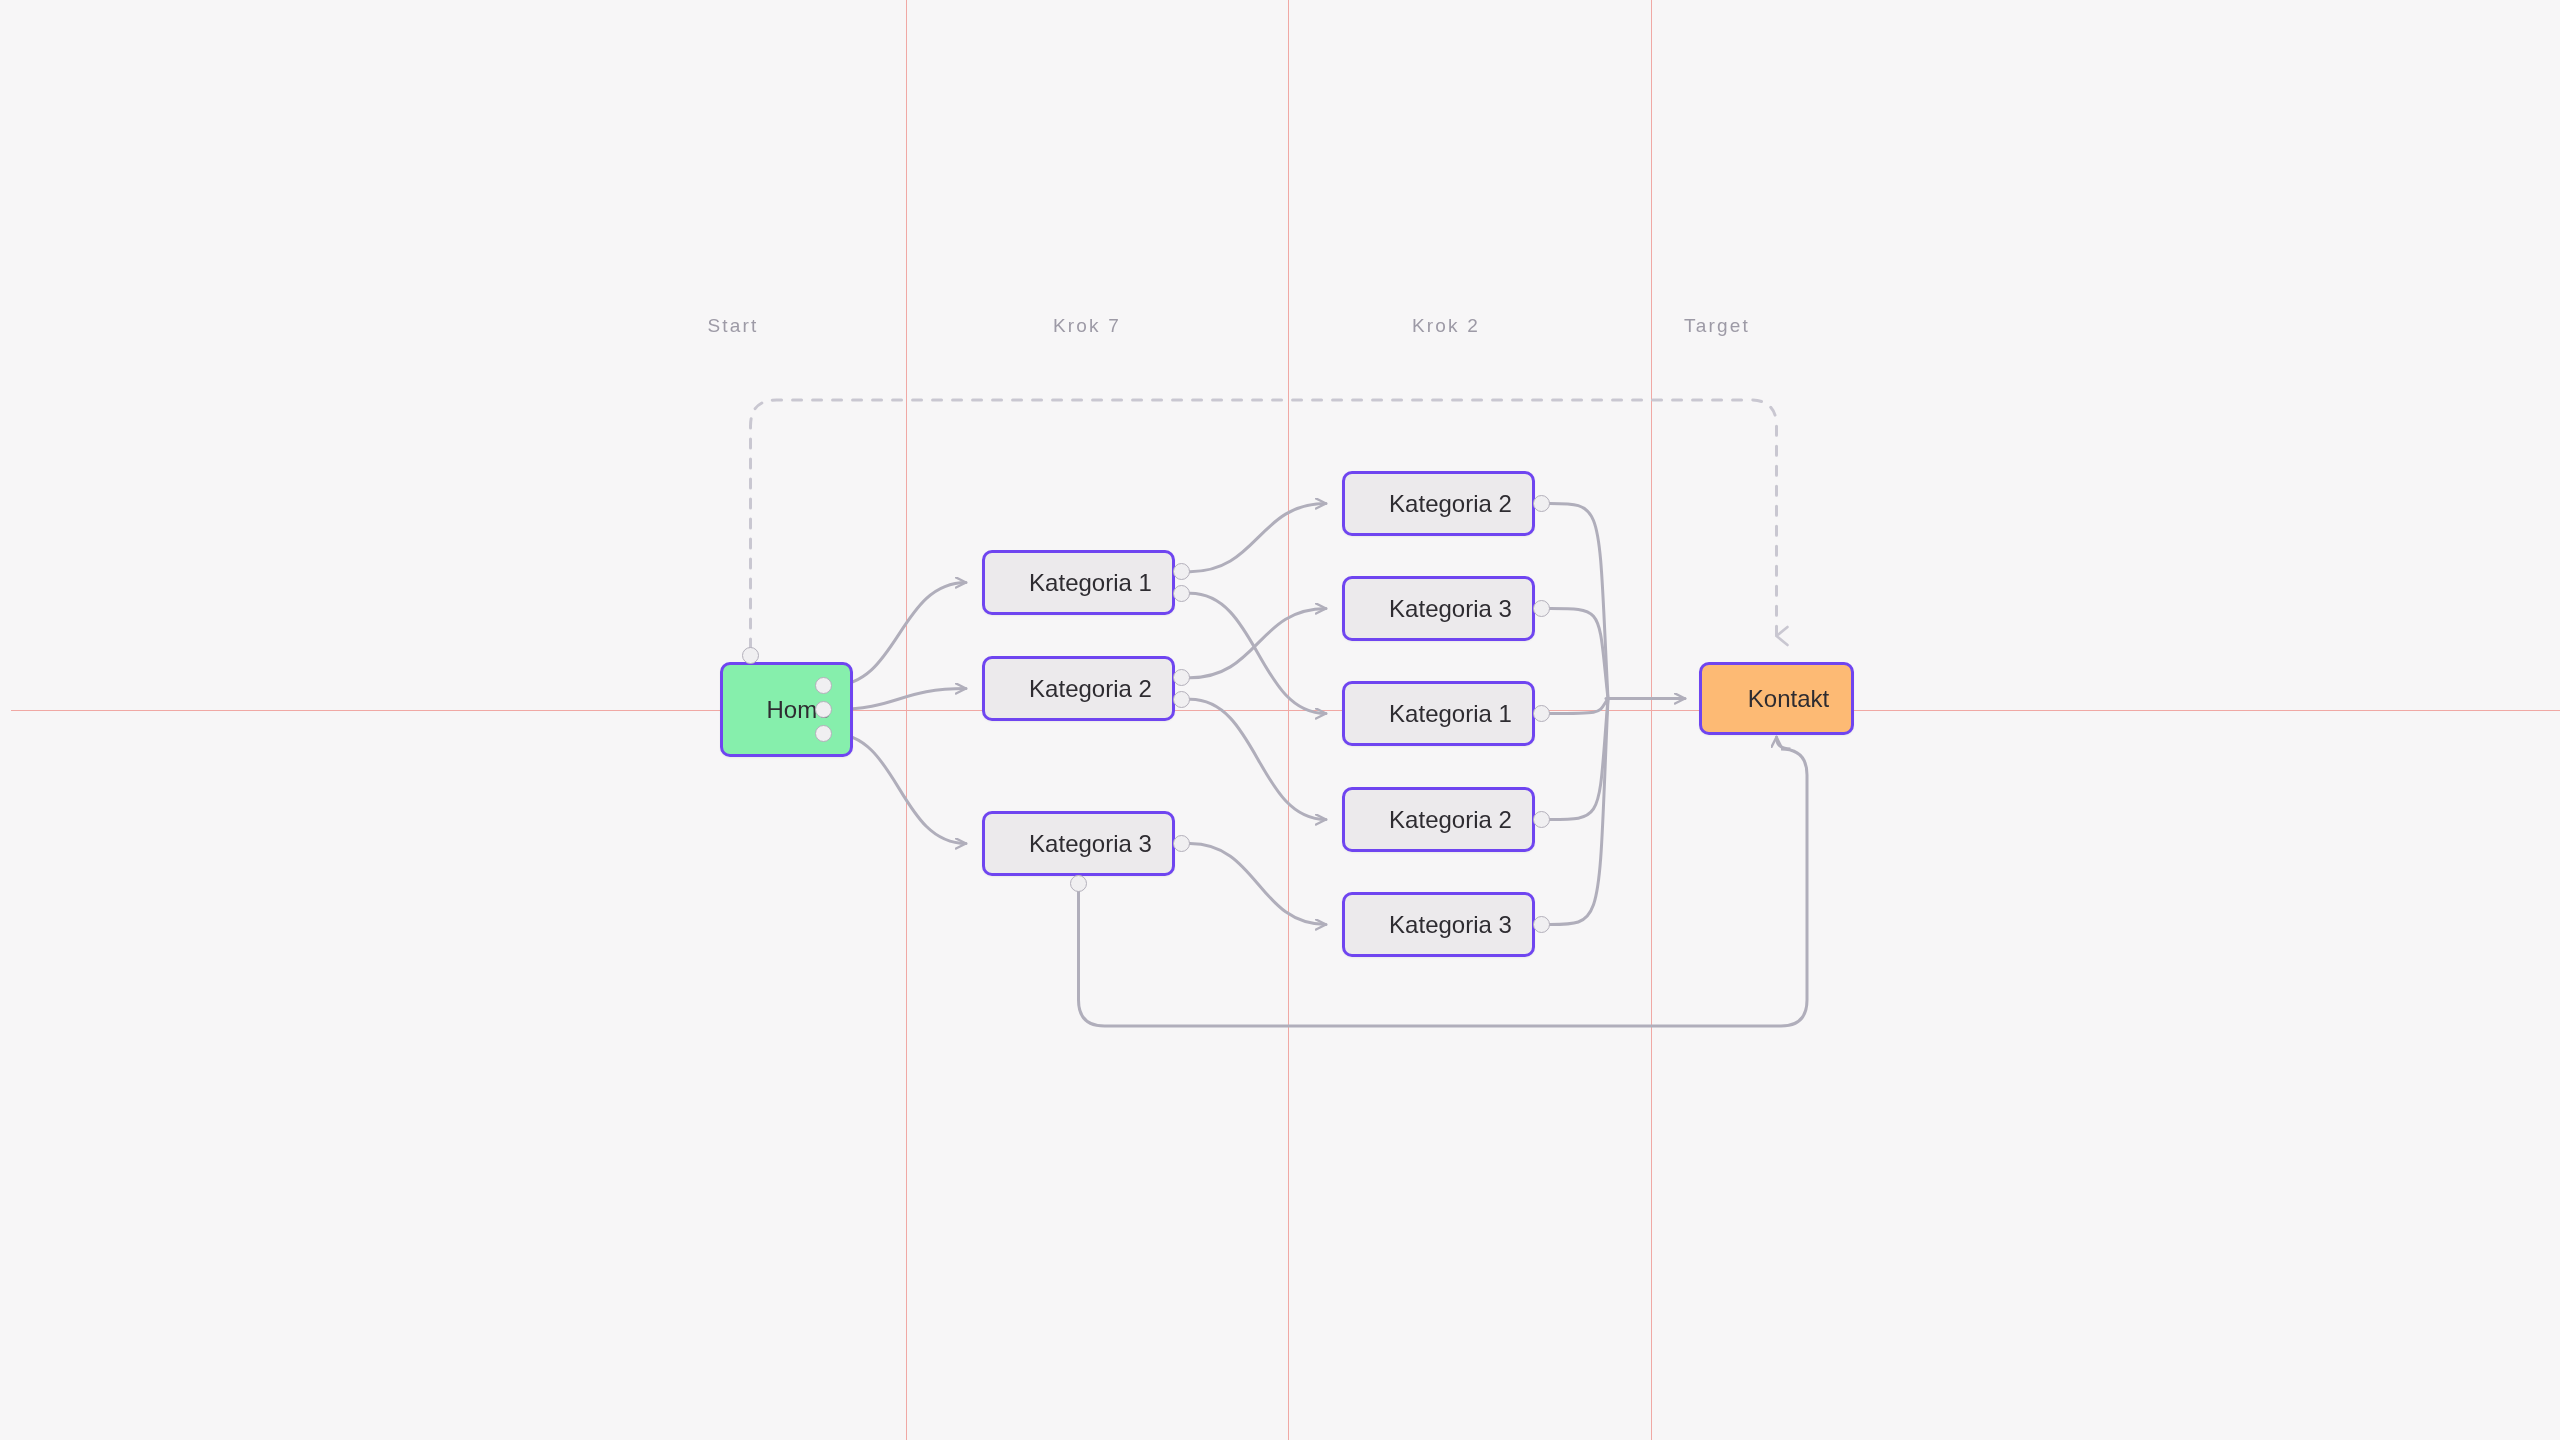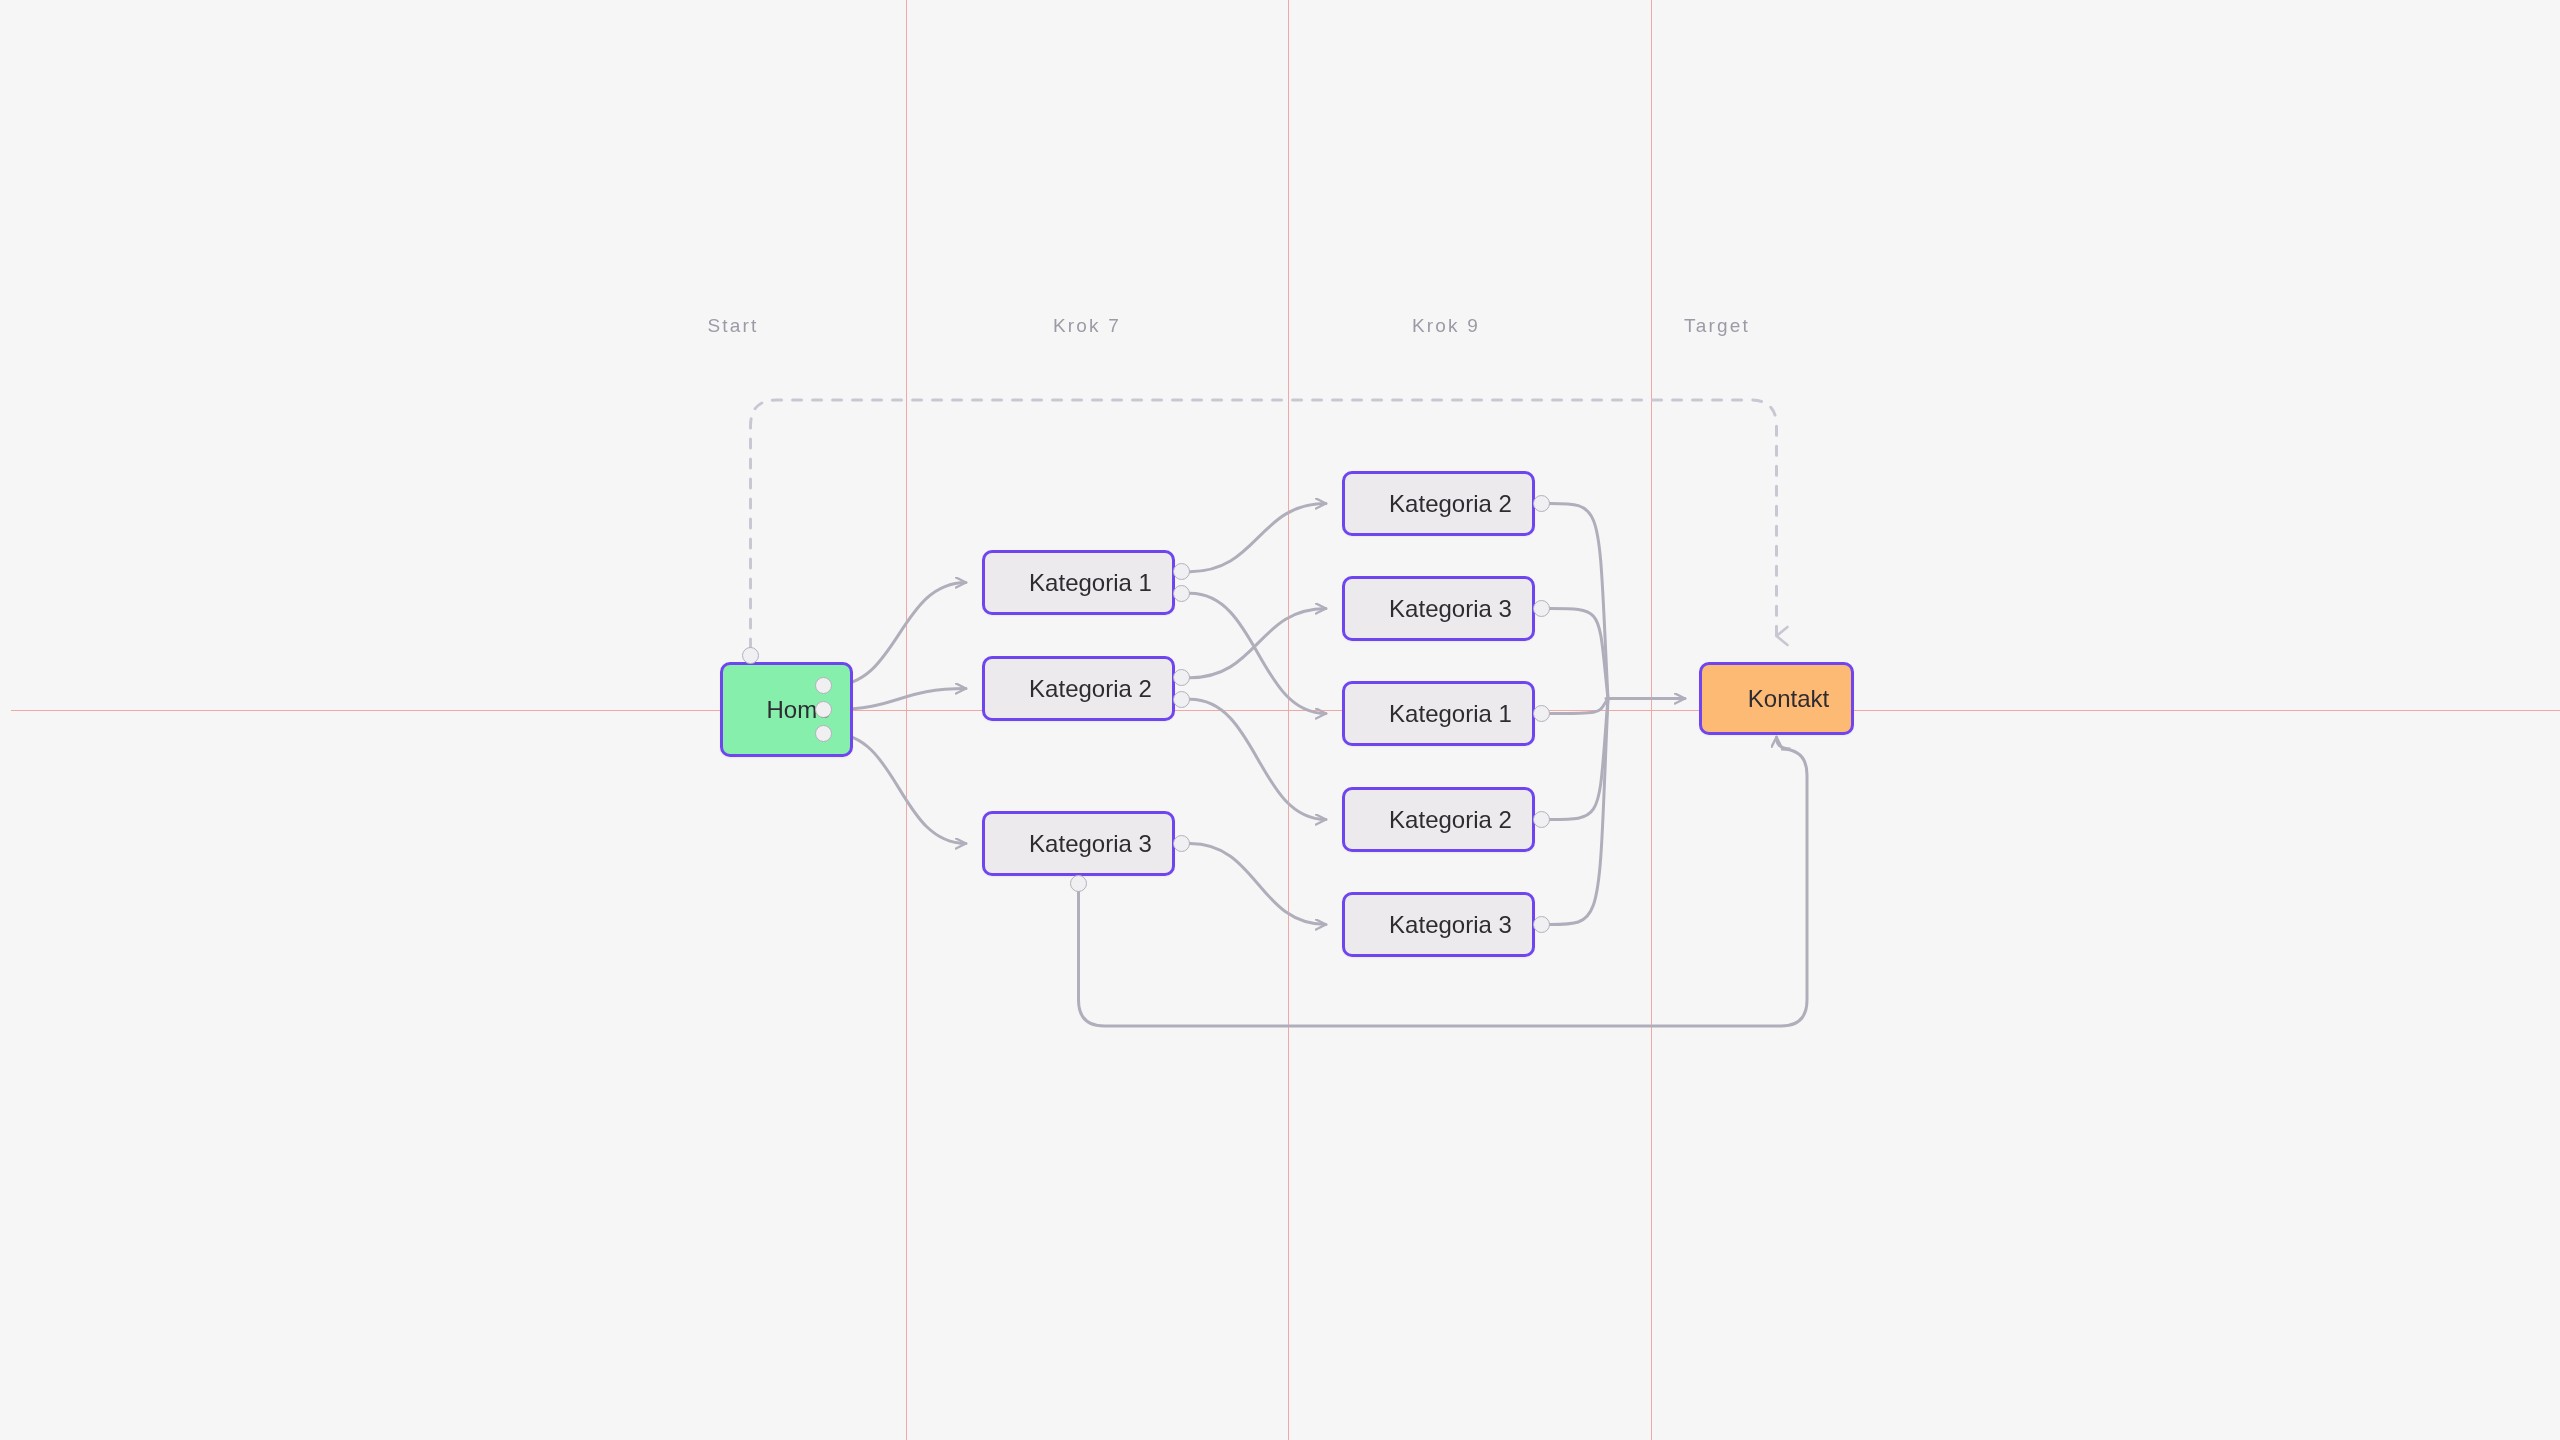--- a/index.html
+++ b/index.html
@@ -57,21 +57,21 @@
   <div id="guides">
       <div class="guide-v" style="left: 895px; background: rgb(240, 168, 164);"></div>
       <div class="guide-v" style="left: 1277px; background: rgb(240, 168, 164);"></div>
       <div class="guide-v" style="left: 1640px; background: rgb(240, 168, 164);"></div>
       <div class="guide-h" style="top: 710px; background: rgb(240, 168, 164);"></div>
     </div>
 
   <div id="col-labels">
       <div class="col-label" style="left: 722px; top: 315px; color: rgb(157, 154, 166);">Start</div>
       <div class="col-label" style="left: 1076px; top: 315px; color: rgb(157, 154, 166);">Krok 7</div>
-      <div class="col-label" style="left: 1435px; top: 315px; color: rgb(157, 154, 166);">Krok 9</div>
+      <div class="col-label" style="left: 1435px; top: 315px; color: rgb(157, 154, 166);">Krok 2</div>
       <div class="col-label" style="left: 1706px; top: 315px; color: rgb(157, 154, 166);">Target</div>
     </div>
 
   <svg class="edges" viewBox="0 0 2560 1440">
     <defs>
       <marker id="arrow" markerWidth="14" markerHeight="12" refX="11" refY="6" orient="auto" markerUnits="userSpaceOnUse">
         <path d="M1,1 L11,6 L1,11" fill="none" stroke="#b0aebb" stroke-width="2.4" stroke-linecap="round" stroke-linejoin="round"></path>
       </marker>
       <marker id="arrowdash" markerWidth="22" markerHeight="18" refX="11" refY="14" orient="auto" markerUnits="userSpaceOnUse">
         <path d="M2,3 L11,14 L20,3" fill="none" stroke="#c9c7d1" stroke-width="2.6" stroke-linecap="round" stroke-linejoin="round"></path>

